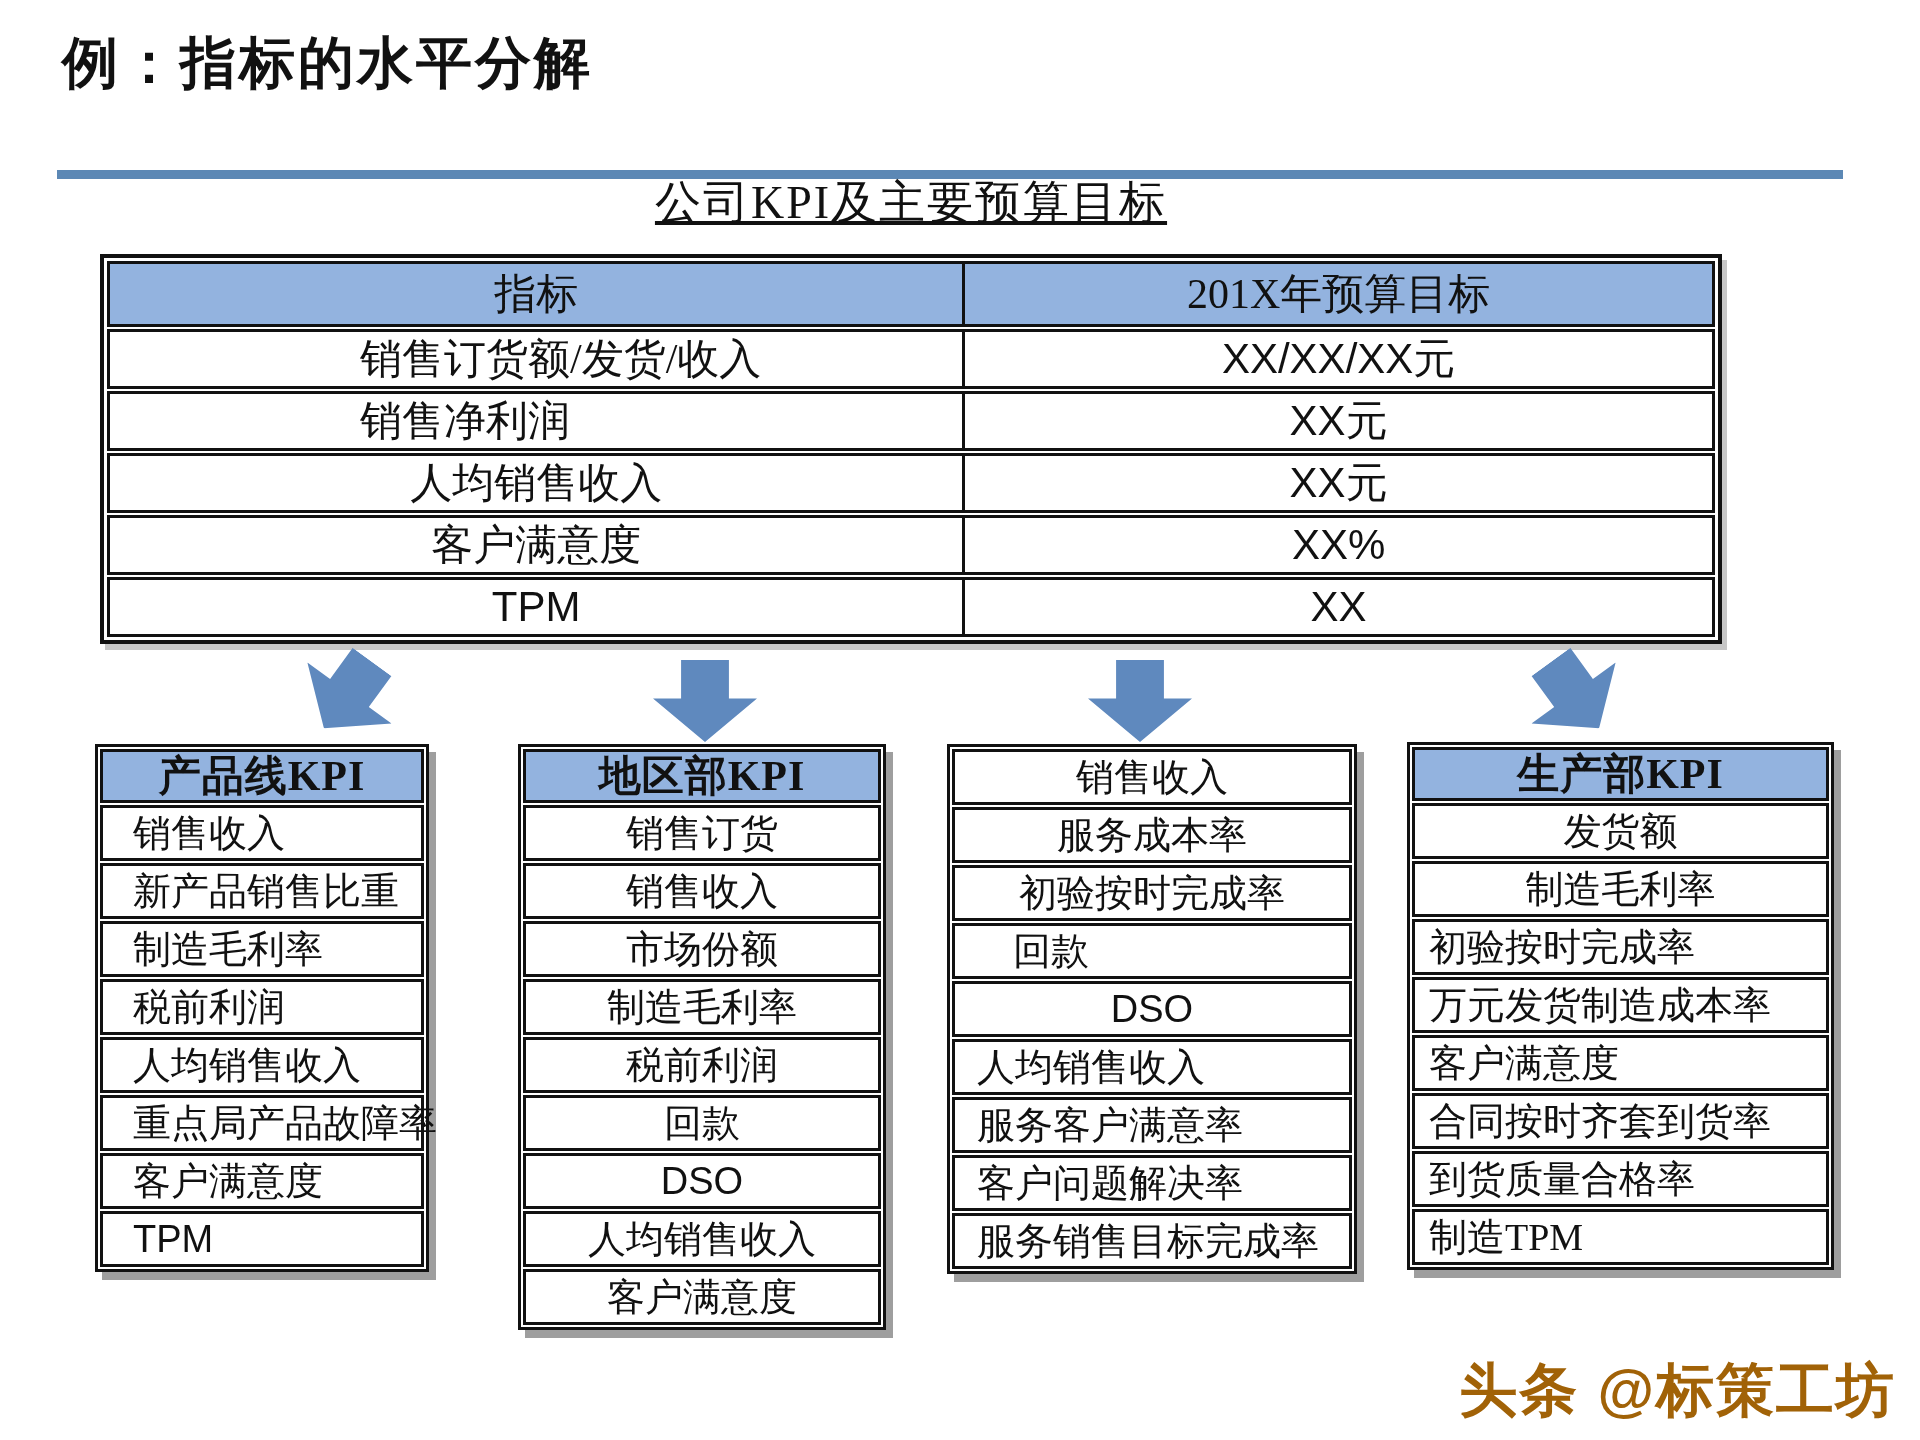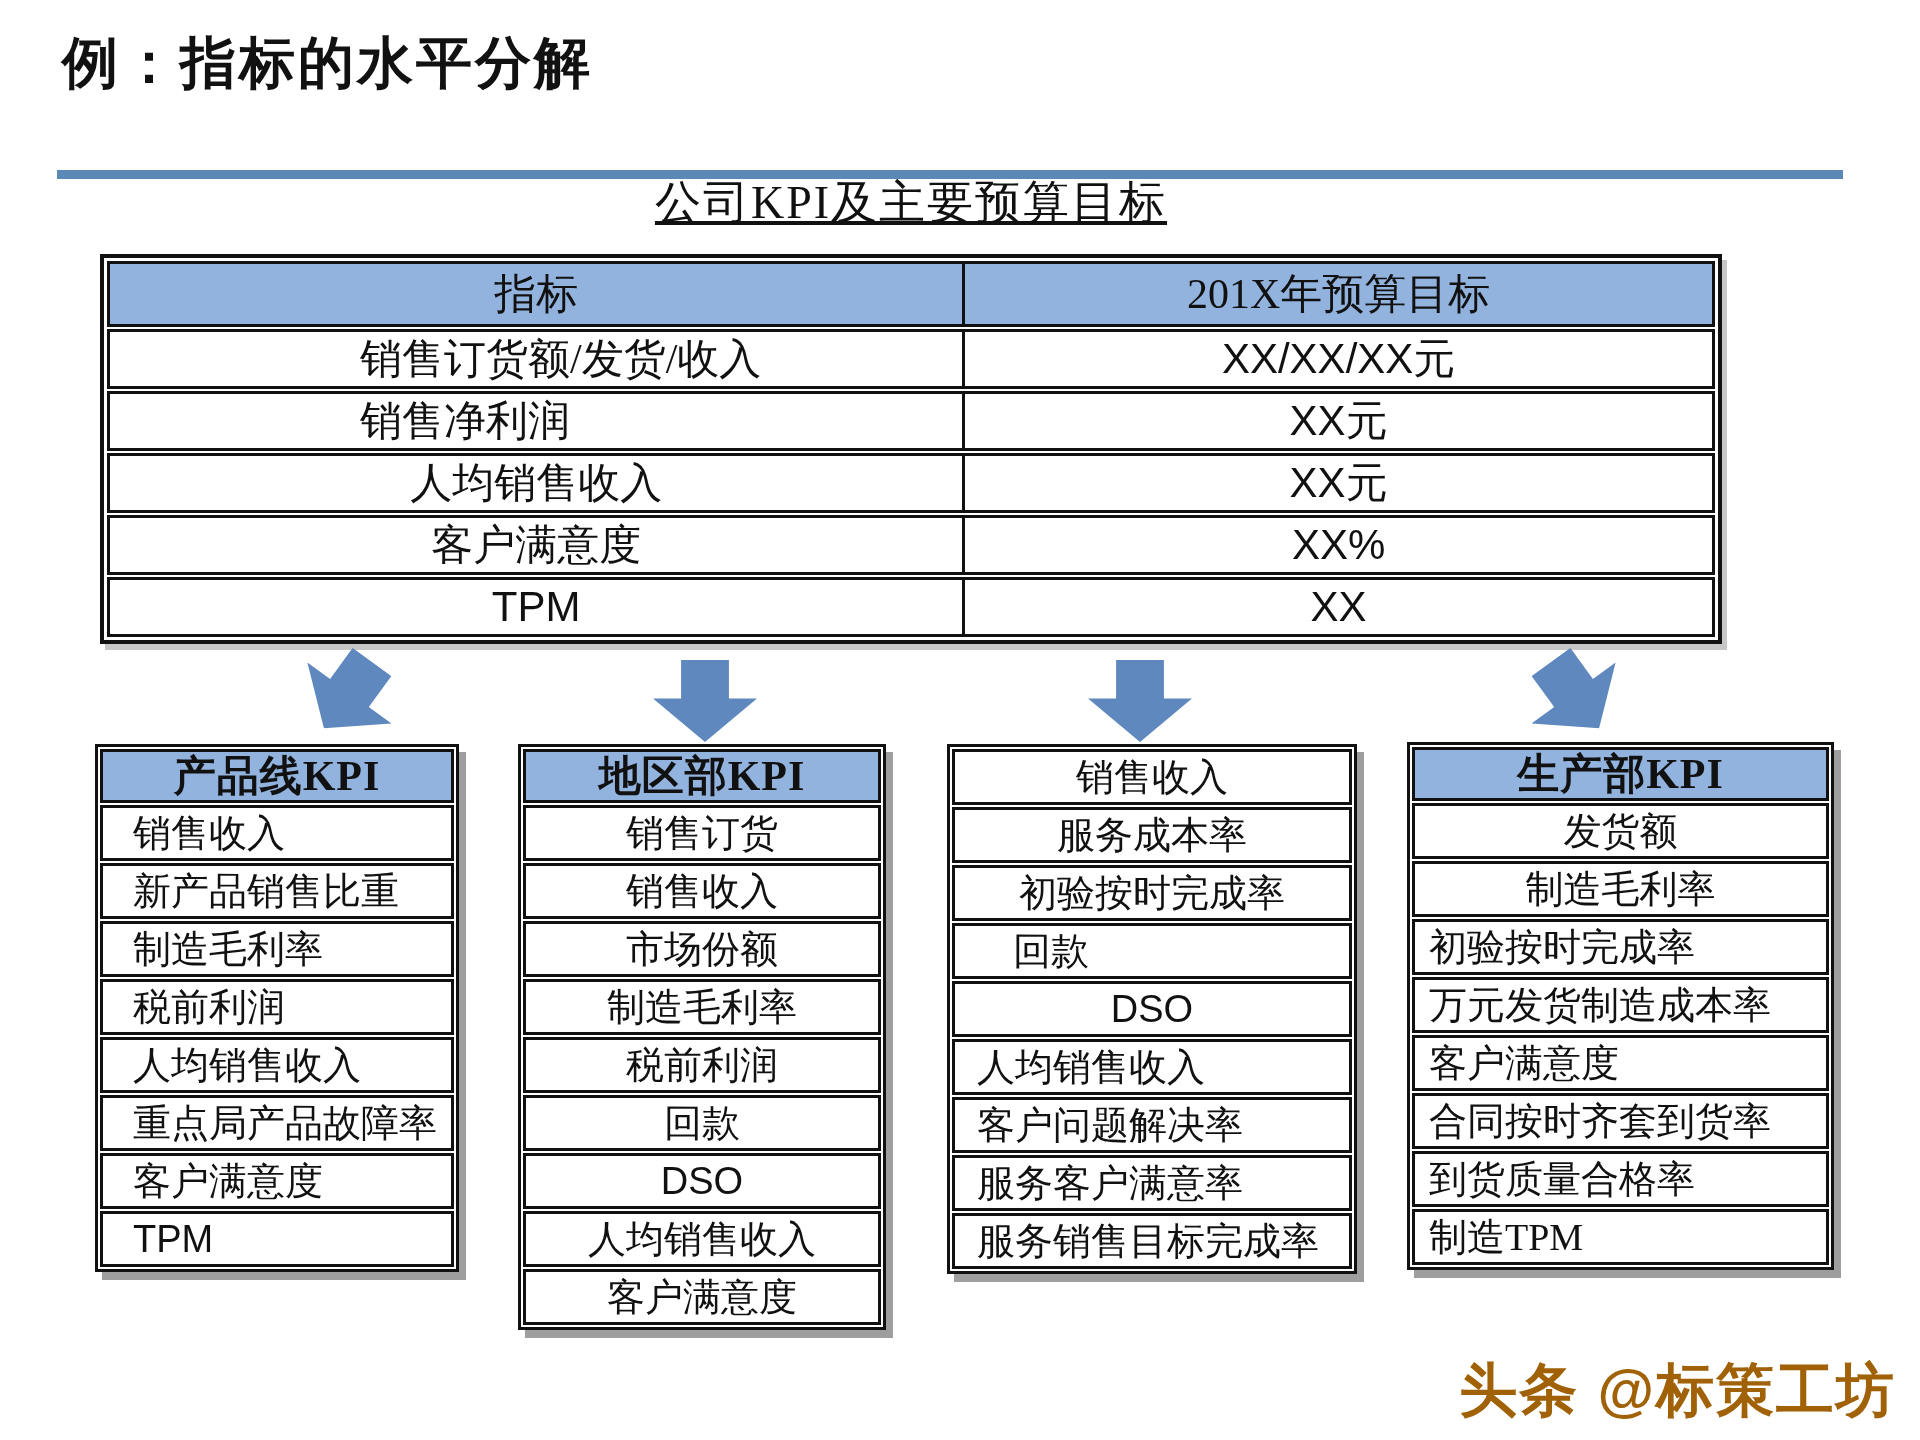--- a/index.html
+++ b/index.html
@@ -74,21 +74,21 @@
   .arrow.a3{left:1088px;top:660px;}
   .arrow.a4{left:1523px;top:654px;transform:rotate(-36deg);}
 
   
   .sub{
     position:absolute;top:744px;
     box-sizing:border-box;border:3px solid var(--border);
     background:#fff;padding:2px;
     box-shadow:7px 8px 0 rgba(0,0,0,0.38);
   }
-  .sub0{left:95px;width:364px;}
+  .sub0{left:95px;width:334px;}
   .sub1{left:518px;width:368px;text-align:right;}
   .sub2{left:947px;width:410px;}
   .sub3{left:1407px;width:427px;top:742px;}
   .shead{
     height:54px;border:3px solid var(--border);margin-bottom:2px;
     background:var(--header-fill);
     display:flex;align-items:center;justify-content:center;
     font-size:42px;font-weight:600;letter-spacing:1px;
     box-sizing:border-box;white-space:nowrap;
   }
@@ -183,22 +183,22 @@
 </div>
 
 <div class="sub sub2">
   <div class="rows">
       <div class="srow">销售收入</div>
       <div class="srow">服务成本率</div>
       <div class="srow">初验按时完成率</div>
       <div class="srow">回款</div>
       <div class="srow latin">DSO</div>
       <div class="srow">人均销售收入</div>
+      <div class="srow">服务客户满意率</div>
       <div class="srow">客户问题解决率</div>
-      <div class="srow">服务客户满意率</div>
       <div class="srow">服务销售目标完成率</div>
     </div>
 </div>
 
 <div class="sub sub3">
   <div class="shead">生产部KPI</div>
   <div class="rows">
       <div class="srow">发货额</div>
       <div class="srow">制造毛利率</div>
       <div class="srow">初验按时完成率</div>

